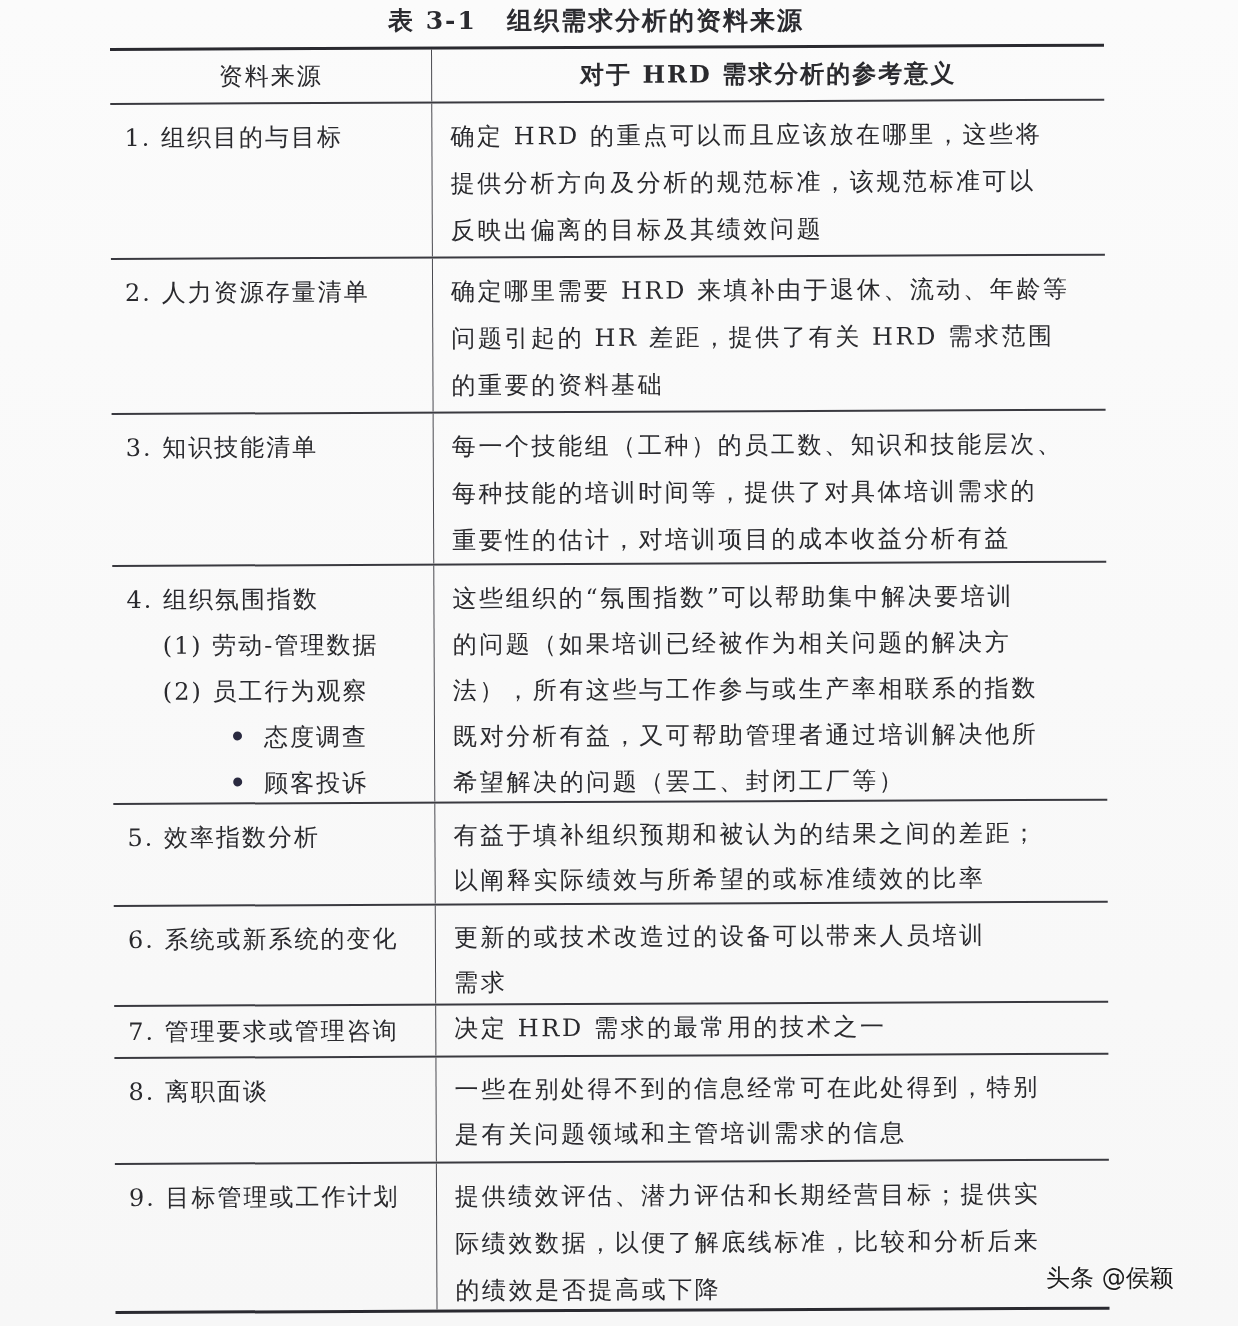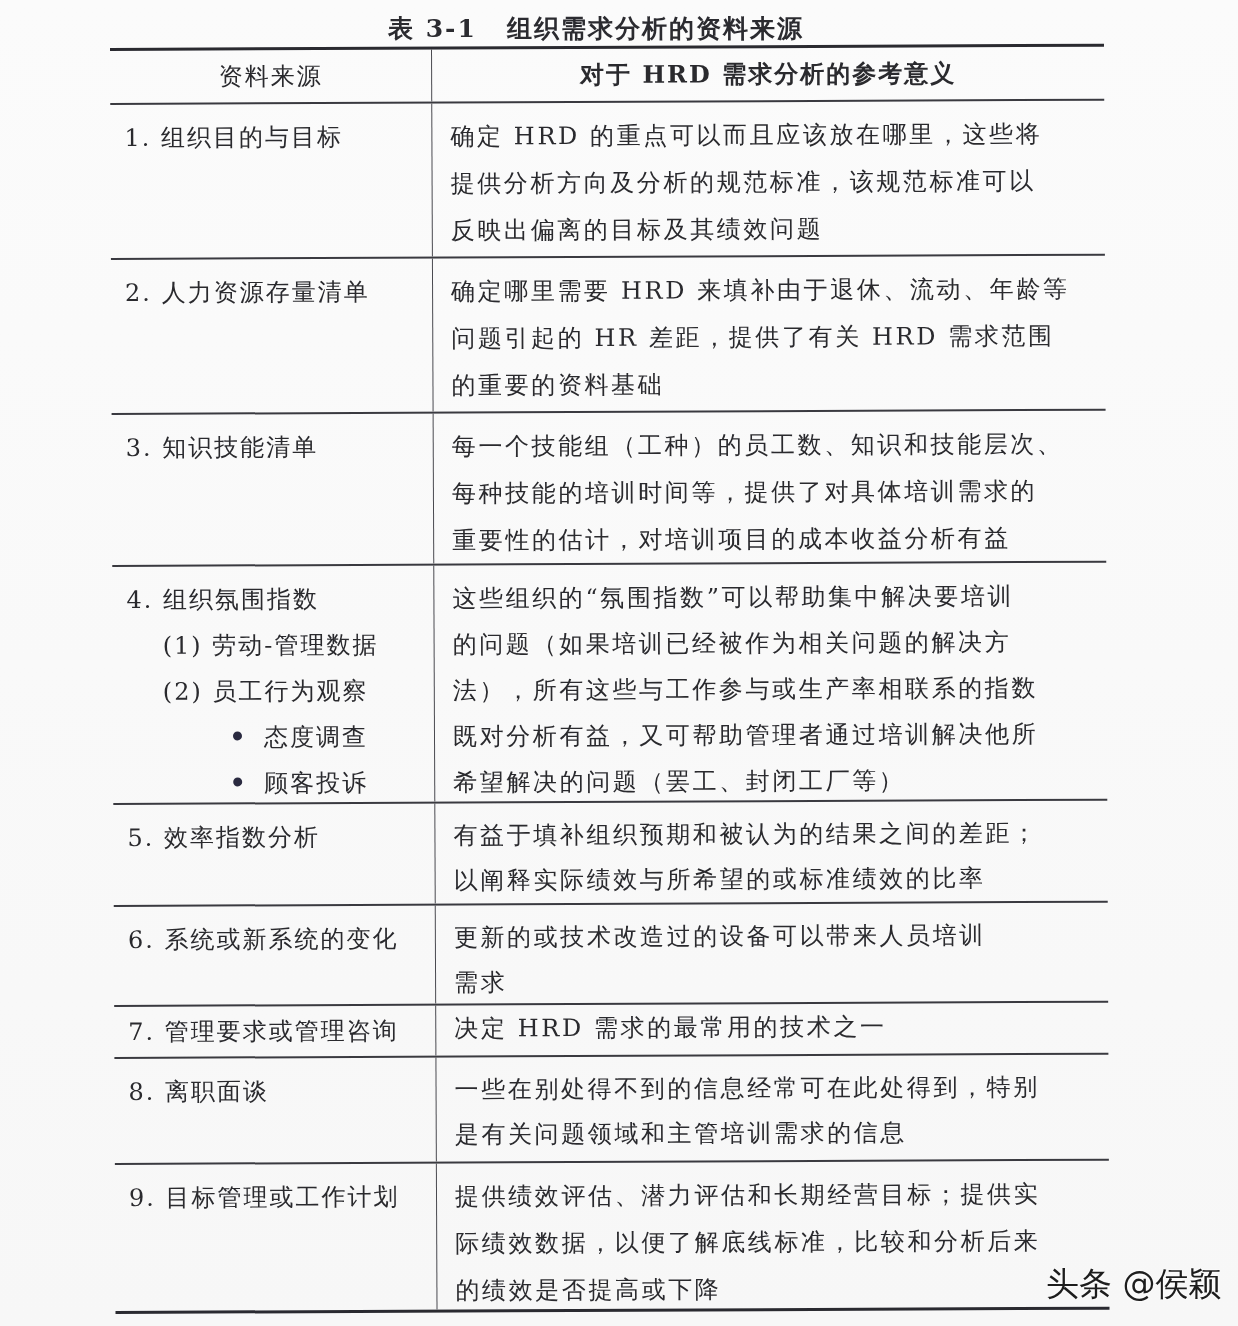--- a/index.html
+++ b/index.html
@@ -23,21 +23,20 @@
     }
     .caption {
       position: absolute;
       top: 4px;
       left: 388px;
       font-size: 25px;
       font-weight: bold;
       letter-spacing: 2px;
       color: #2b2b30;
       white-space: nowrap;
-      margin-top: 8px;
     }
     .caption .num { margin-right: 30px; }
 
     .tbl {
       position: absolute;
       left: 110px;
       top: 48px;
       width: 994px;
       transform: rotate(-0.25deg);
       transform-origin: left top;
@@ -94,21 +93,21 @@
       position: relative;
       top: -3px;
     }
     .line { display: block; white-space: nowrap; }
 
     .watermark {
       position: absolute;
       left: 1046px;
       top: 1262px;
       font-family: "DejaVu Sans", sans-serif;
-      font-size: 33px;
+      font-size: 24px;
       color: #1d1d1d;
       text-shadow: 0 0 2px #fff, 0 0 3px #fff;
       white-space: nowrap;
     }
   </style>
 </head>
 <body>
 
 <div class="page">
 

